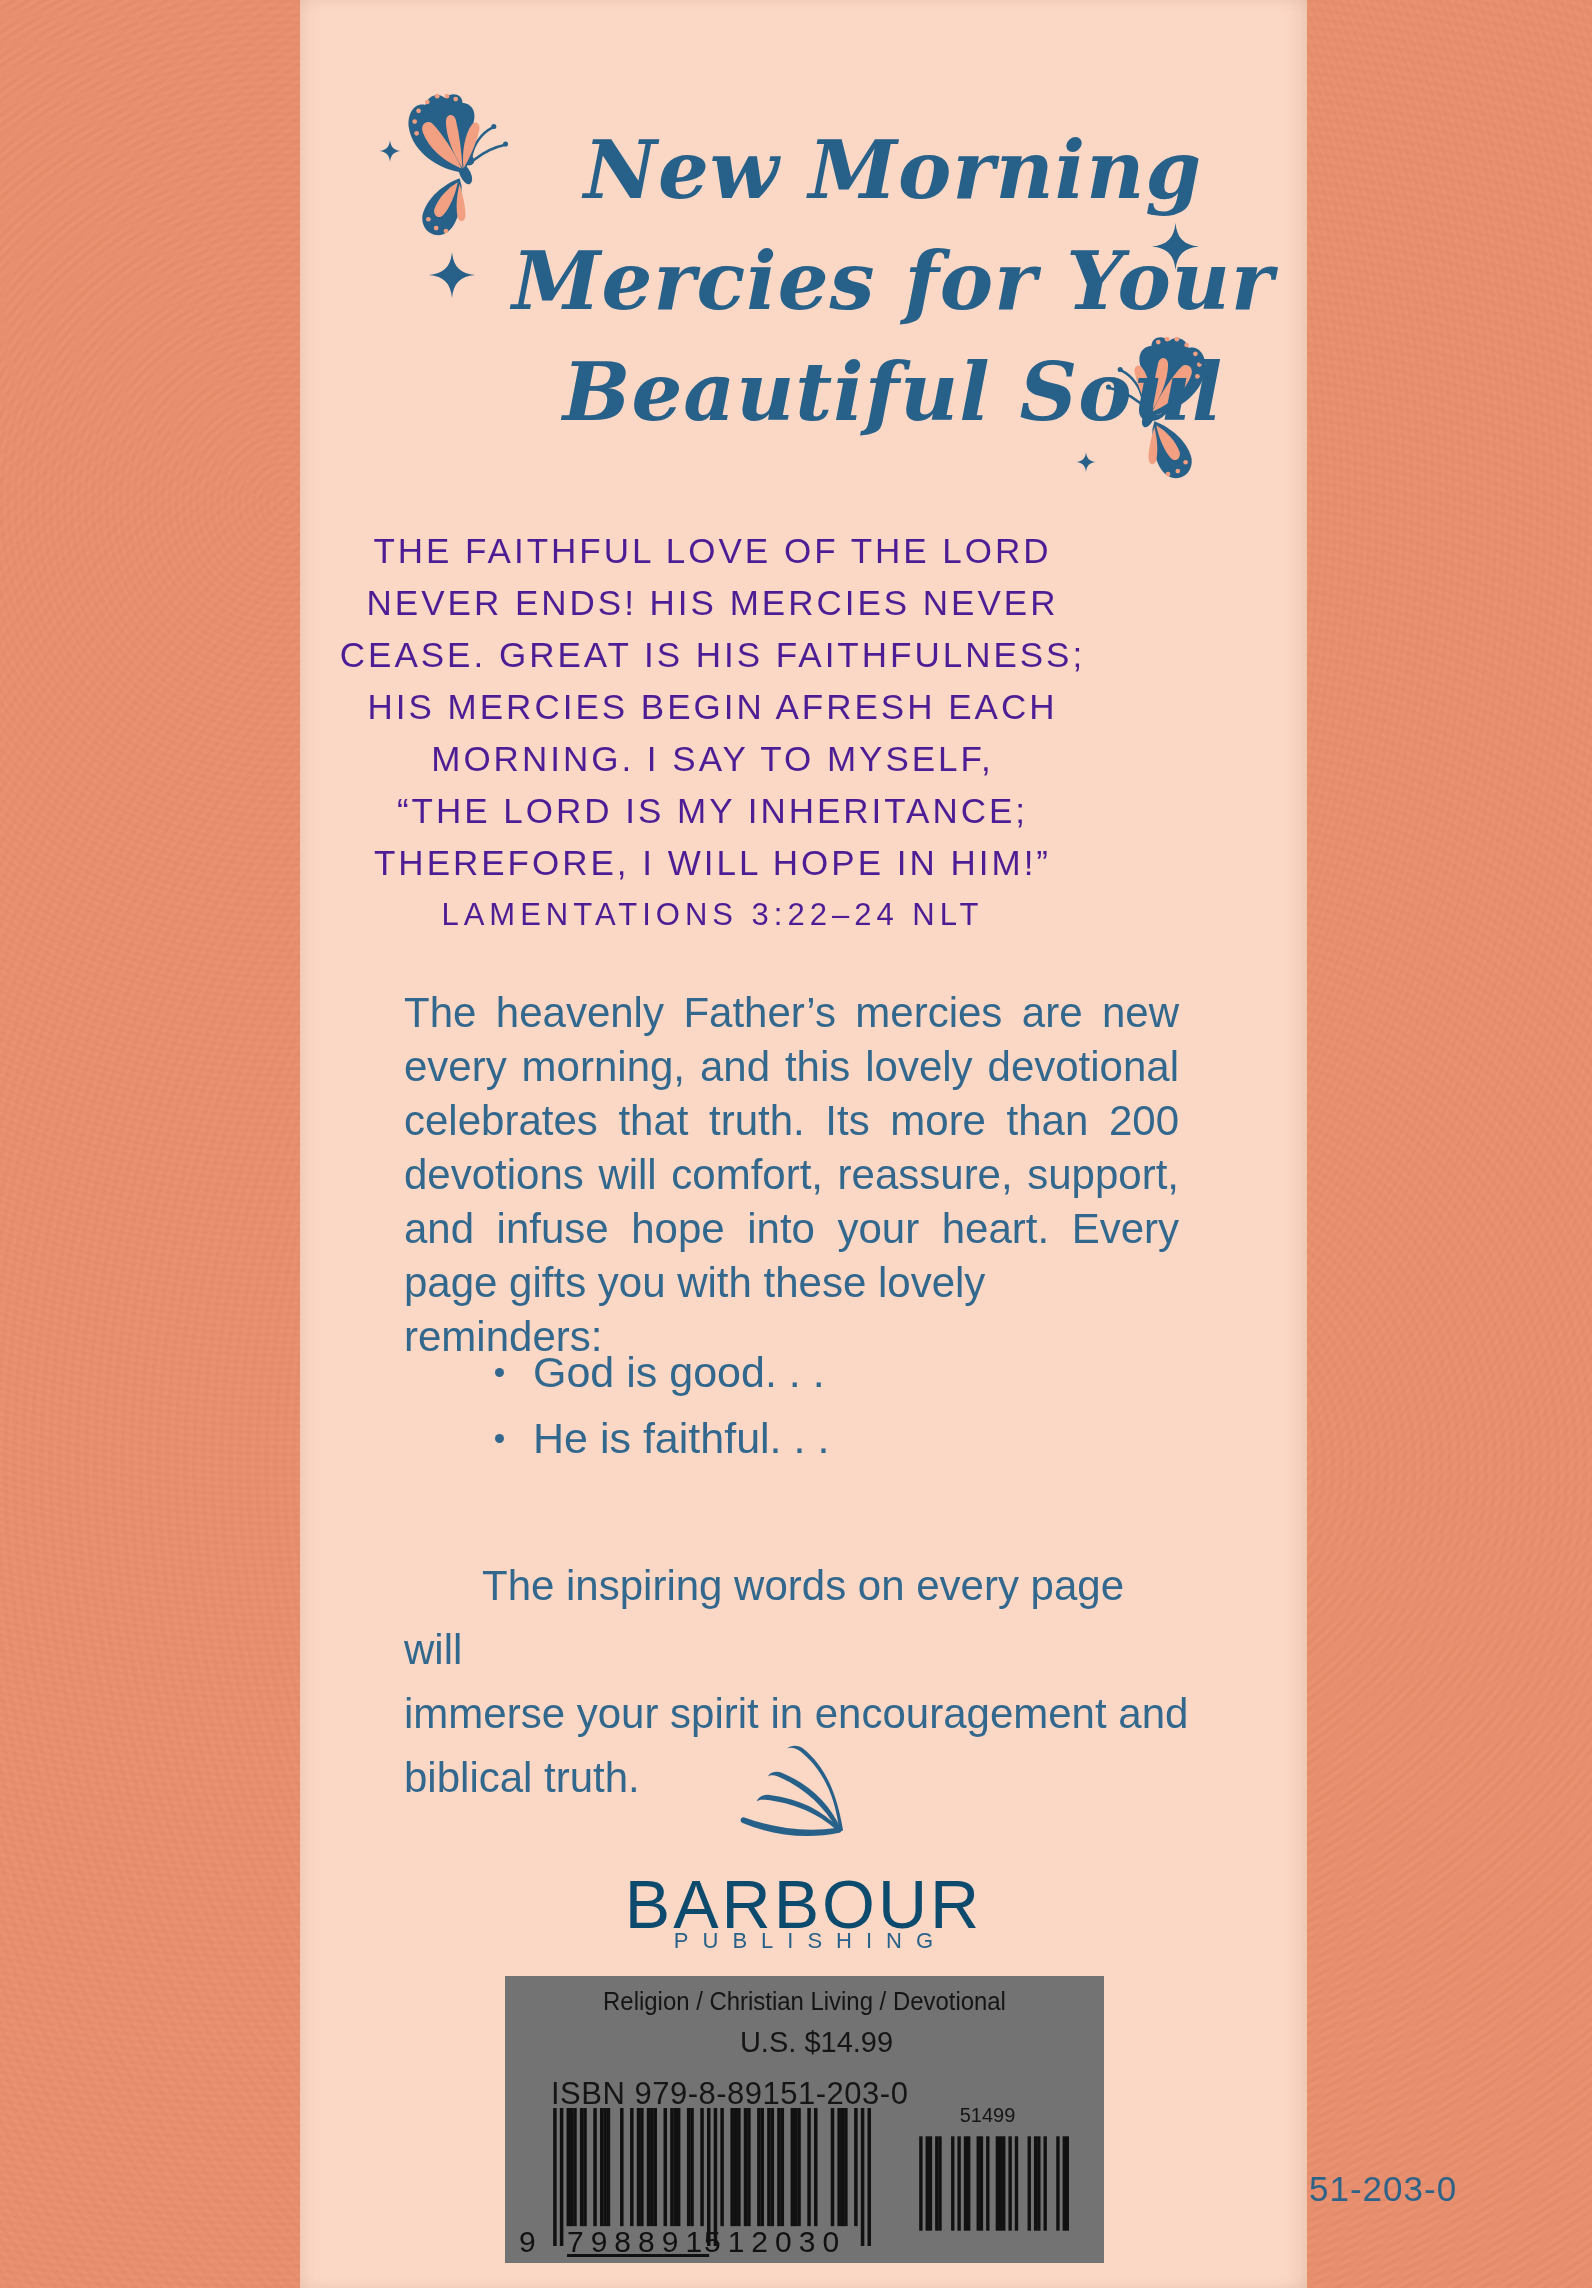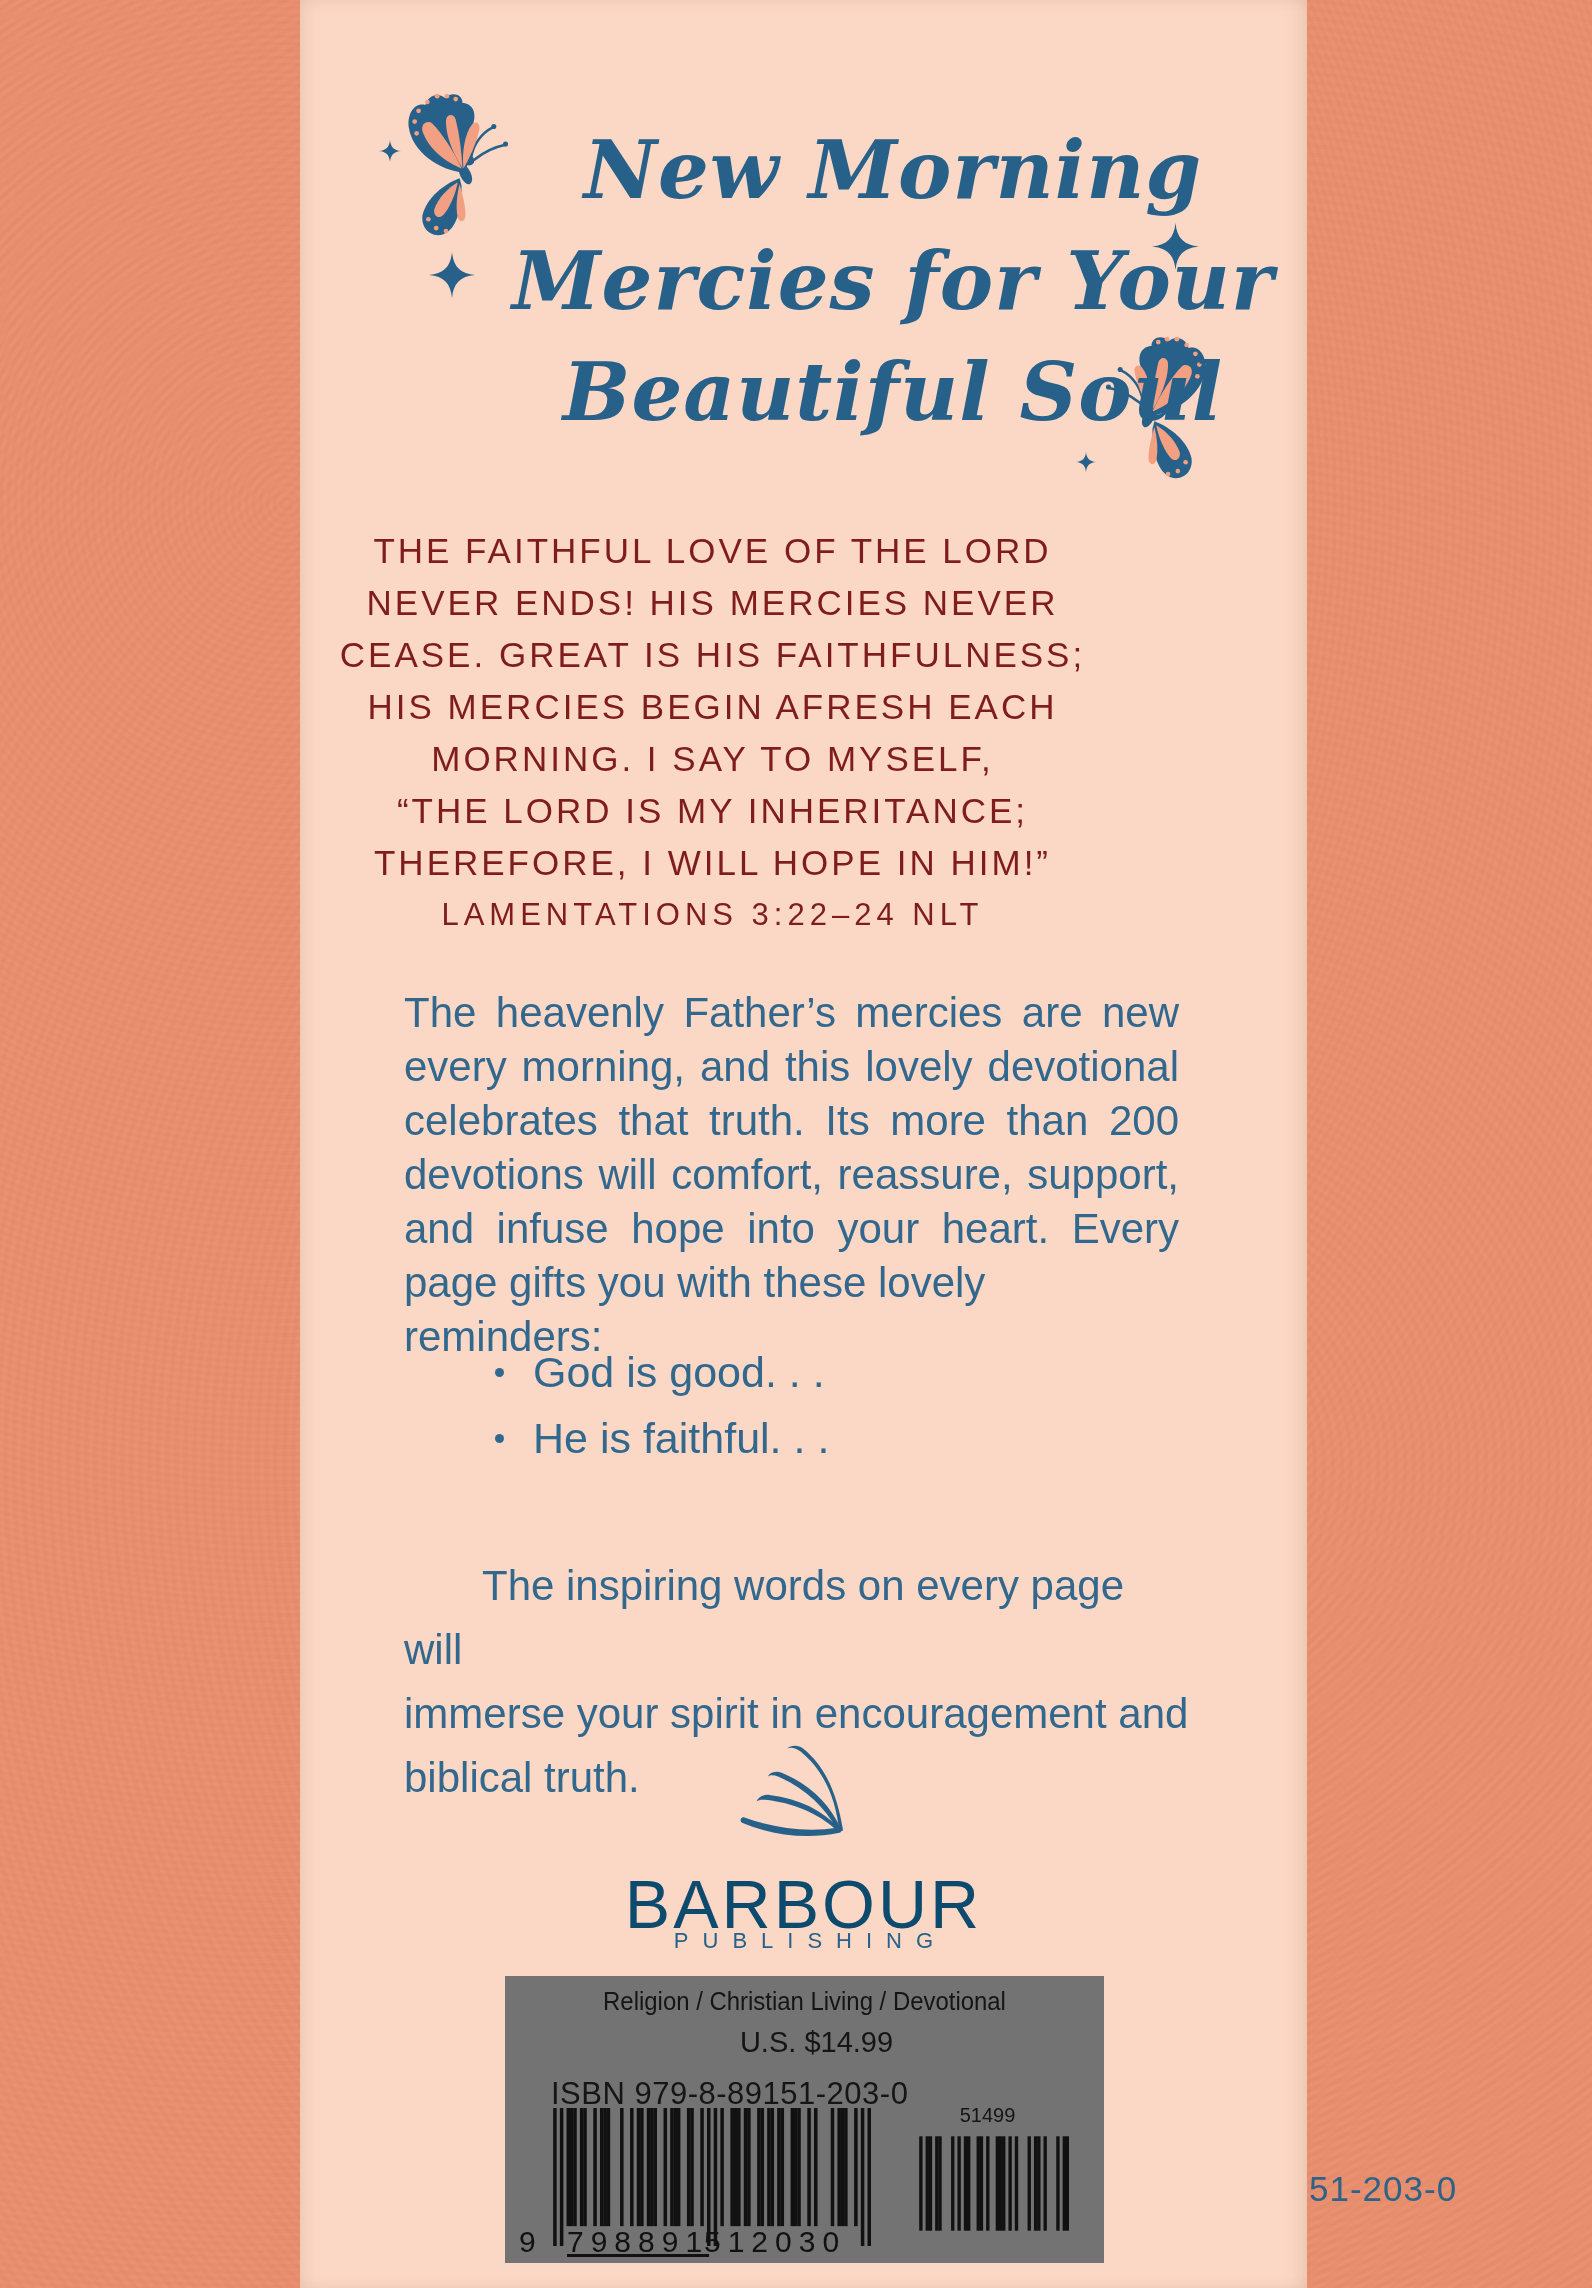--- a/index.html
+++ b/index.html
@@ -12,21 +12,21 @@
       repeating-radial-gradient(circle at 72% 64%, rgba(255,255,255,.03) 0 4px, rgba(0,0,0,.02) 5px 9px);}
   .panel{position:absolute;left:300px;top:0;width:1007px;height:2289px;background:#FBD8C5;z-index:1;
          box-shadow:inset 10px 0 22px -12px rgba(120,50,20,.18), inset -12px 0 26px -14px rgba(120,50,20,.22);}
   .deco{position:absolute;z-index:2;}
   
   .title{position:absolute;left:300px;top:115px;width:1168px;text-align:center;padding-left:18px;box-sizing:border-box;
          font-family:"DejaVu Serif",serif;font-style:italic;font-weight:700;
          font-size:80px;line-height:111px;color:#27618A;z-index:2;letter-spacing:1px;}
   
   .scripture{position:absolute;left:300px;top:525px;width:825px;text-align:center;z-index:2;
-             color:#7f1d1d;font-size:35px;line-height:52px;letter-spacing:3px;font-weight:400;}
+             color:#4c1d95;font-size:35px;line-height:52px;letter-spacing:3px;font-weight:400;}
   .scripture .attr{font-size:31px;letter-spacing:5px;}
   
   .desc{position:absolute;left:404px;top:986px;width:775px;z-index:2;color:#33688E;
         font-size:42px;line-height:54px;}
   .desc .jline{text-align:justify;text-align-last:justify;}
   .desc .lline{text-align:left;}
   
   .bullets{position:absolute;left:495px;top:1339px;z-index:2;color:#33688E;font-size:43px;}
   .bullet{position:relative;height:66px;line-height:66px;padding-left:38px;}
   .bullet .dot{position:absolute;left:0;top:29px;width:9px;height:9px;border-radius:50%;background:#33688E;}

